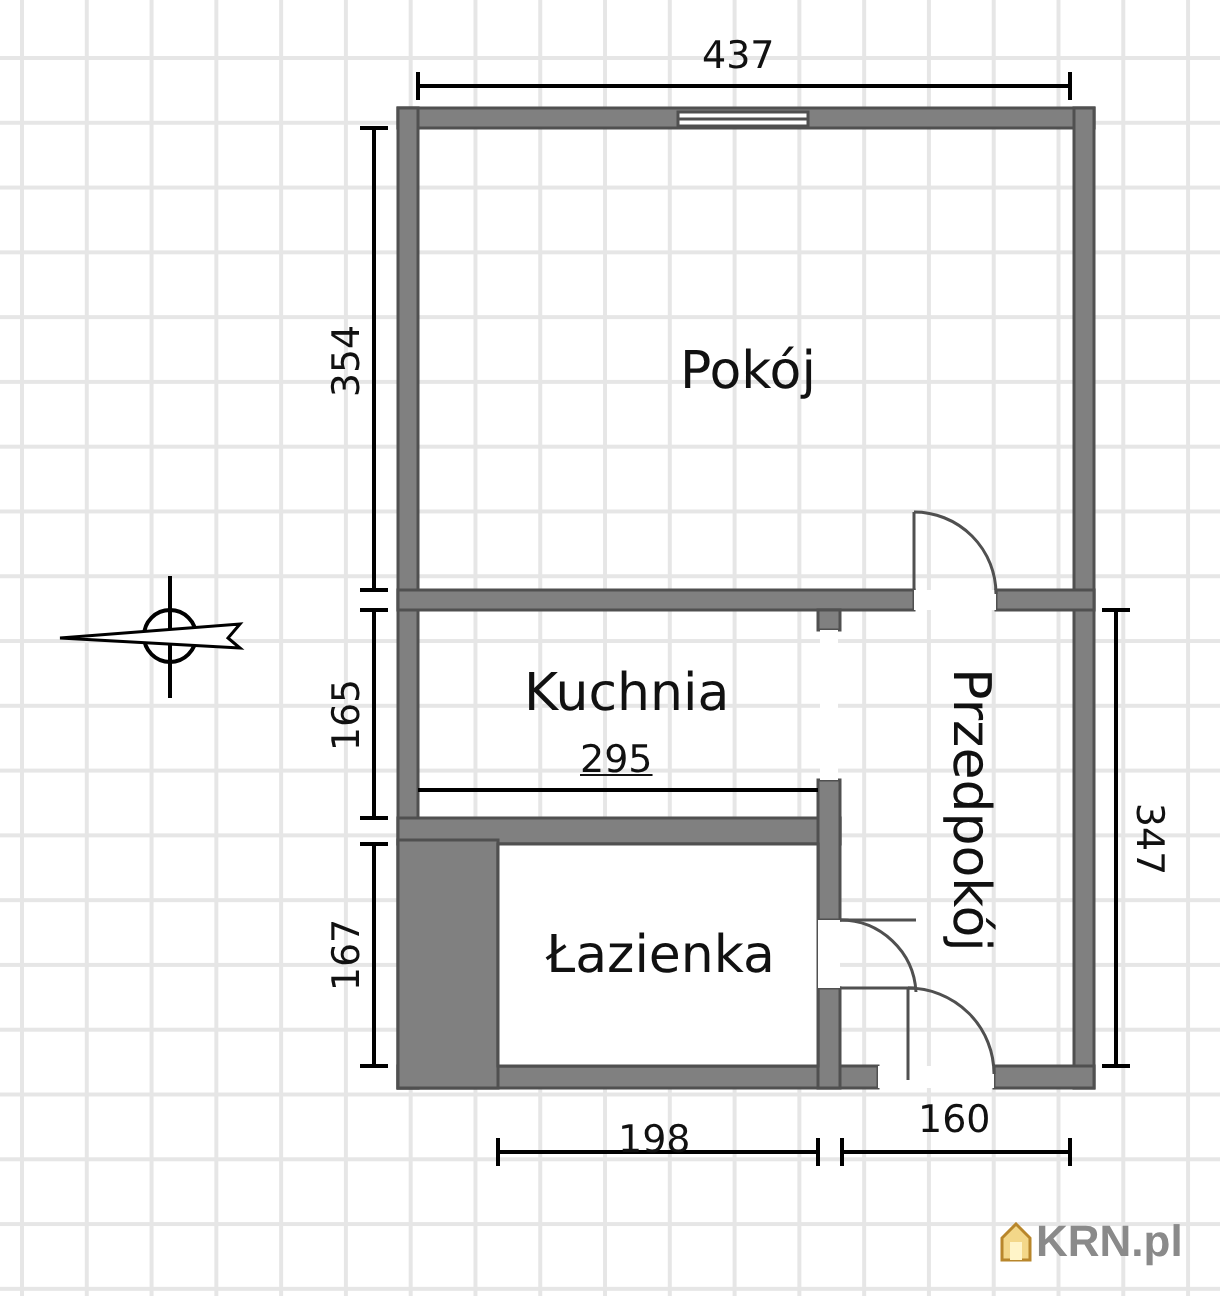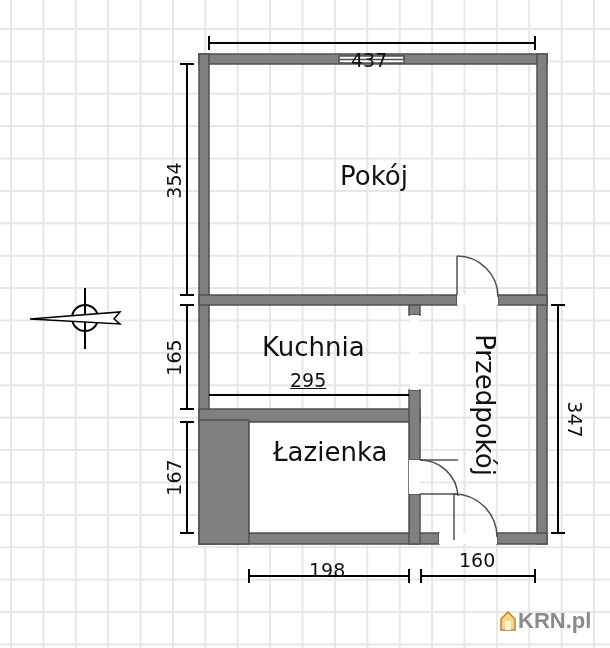--- a/index.html
+++ b/index.html
@@ -109,26 +109,26 @@
     <line x1="535" y1="569" x2="535" y2="583"></line>
   </g>
 
   <g stroke="#000" stroke-width="2" fill="none">
     <circle cx="85" cy="318" r="13" fill="#ffffff"></circle>
     <line x1="85" y1="288" x2="85" y2="349"></line>
     <path d="M30 319 L120 312 L114 319 L120 324 Z" fill="#ffffff" stroke-width="1.5"></path>
   </g>
 </svg>
 
-<div class="lbl room" style="left:340px;top:163px;">Pokój</div>
+<div class="lbl room" style="left:340px;top:173px;">Pokój</div>
 <div class="lbl room" style="left:262px;top:334px;">Kuchnia</div>
 <div class="lbl room rot-r" style="left:414px;top:392px;">Przedpokój</div>
-<div class="lbl room" style="left:273px;top:439px;text-align:right;">Łazienka</div>
+<div class="lbl room" style="left:273px;top:465px;text-align:right;">Łazienka</div>
 
-<div class="lbl dim" style="left:351px;top:19px;margin-top:32px;">437</div>
+<div class="lbl dim" style="left:351px;top:19px;">437</div>
 <div class="lbl dim rot-l" style="left:156px;top:171px;">354</div>
 <div class="lbl dim rot-l" style="left:156px;top:348px;">165</div>
 <div class="lbl dim rot-l" style="left:156px;top:468px;">167</div>
 <div class="lbl dim" style="left:290px;top:371px;text-decoration:underline;">295</div>
 <div class="lbl dim rot-r" style="left:556px;top:410px;">347</div>
 <div class="lbl dim" style="left:309px;top:551px;margin-top:10px;">198</div>
 <div class="lbl dim" style="left:459px;top:551px;">160</div>
 
 <div class="logo">
   <span class="house">

